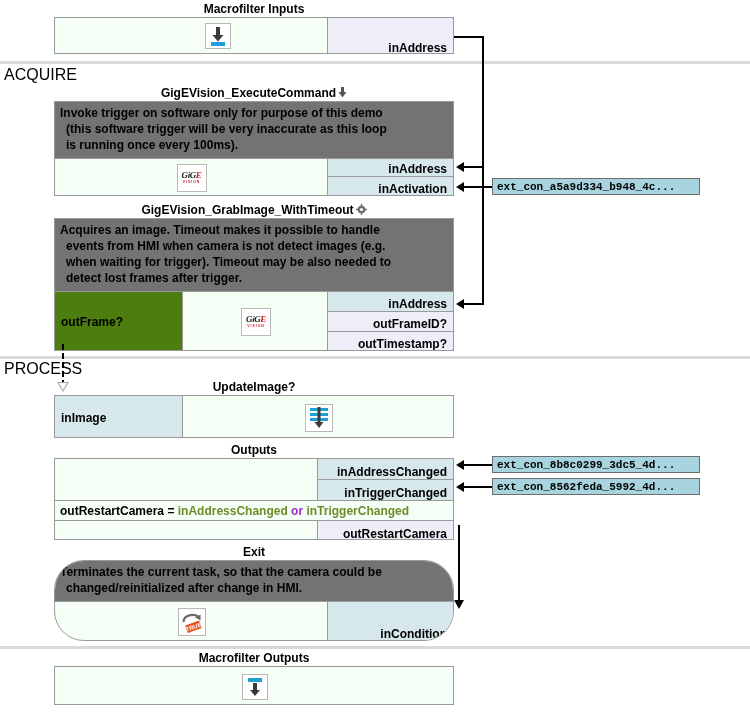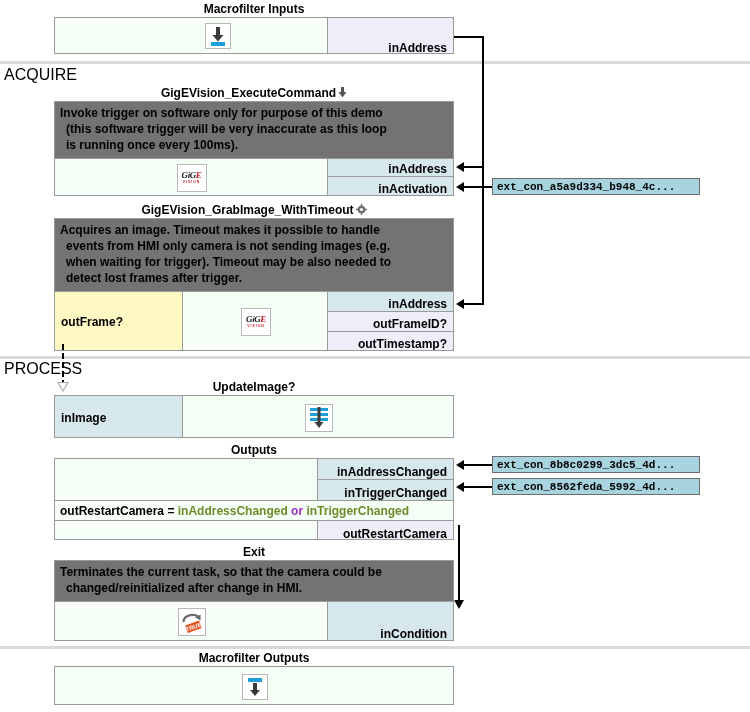--- a/index.html
+++ b/index.html
@@ -88,21 +88,21 @@
     font-size:12px;font-weight:bold;
     border-left:1px solid #9a9a9a;
     border-bottom:1px solid #9a9a9a;
     white-space:nowrap;
   }
   .port.in{background:#d7e8ed;}
   .port.out{background:#edeef7;}
   .port.last{border-bottom:none;}
 
   .outport-left{
-    background:#fef9c3;
+    background:#4d7c0f;
     border-right:1px solid #9a9a9a;
   }
   .inport-left{
     background:#d7e8ed;
     border-right:1px solid #9a9a9a;
   }
 
   .formula-expr{
     position:absolute;left:0;
     box-sizing:border-box;
@@ -272,21 +272,21 @@
             <rect x="5.2" y="0" width="1.6" height="2.4"></rect>
             <rect x="5.2" y="9.6" width="1.6" height="2.4"></rect>
             <rect x="0" y="5.2" width="2.4" height="1.6"></rect>
             <rect x="9.6" y="5.2" width="2.4" height="1.6"></rect>
           </g>
         </svg></span>
     </div>
     <div class="block-body" style="top:15px;width:400px;height:133px;">
       <div class="comment" style="height:73px;">
         <div>Acquires an image. Timeout makes it possible to handle</div>
-        <div class="ind">events from HMI only camera is not sending images (e.g.</div>
+        <div class="ind">events from HMI when camera is not detect images (e.g.</div>
         <div class="ind">when waiting for trigger). Timeout may be also needed to</div>
         <div class="ind">detect lost frames after trigger.</div>
       </div>
       <div class="portrow" style="height:59px;">
         <div class="left-col outport-left" style="width:128px;height:59px;">
           <span>outFrame?</span>
           </div>
         <div class="mid-col" style="left:128px;width:146px;height:59px;">
           <div class="gige">
             <div class="g1">Gi<span style="font-style:italic;">G</span><b>E</b></div>
@@ -362,21 +362,21 @@
           <span>outRestartCamera</span>
           </div>
       </div>
     </div>
   </div>
 
   <div class="block" style="left:54px;top:545px;width:400px;height:96px;">
     <div class="block-title">
       <span>Exit</span>
     </div>
-    <div class="block-body" style="top:15px;width:400px;height:81px;">
+    <div class="block-body" style="top:15px;width:400px;height:81px;border-radius:30px;">
       <div class="comment" style="height:41px;">
         <div>Terminates the current task, so that the camera could be</div>
         <div class="ind">changed/reinitialized after change in HMI.</div>
       </div>
       <div class="portrow" style="height:39px;">
         <div class="mid-col" style="left:0;width:273px;height:39px;">
           <div class="iconbox" style="width:28px;height:28px;">
             <svg width="26" height="26" viewBox="0 0 26 26" aria-hidden="true">
               <path d="M4.5,13 C4.5,5 18,4 20,9" stroke="#6a6a6a" stroke-width="2.2" fill="none"></path>
               <polygon points="21.5,11.5 15.8,8.2 21.6,5.6" fill="#6a6a6a"></polygon>

